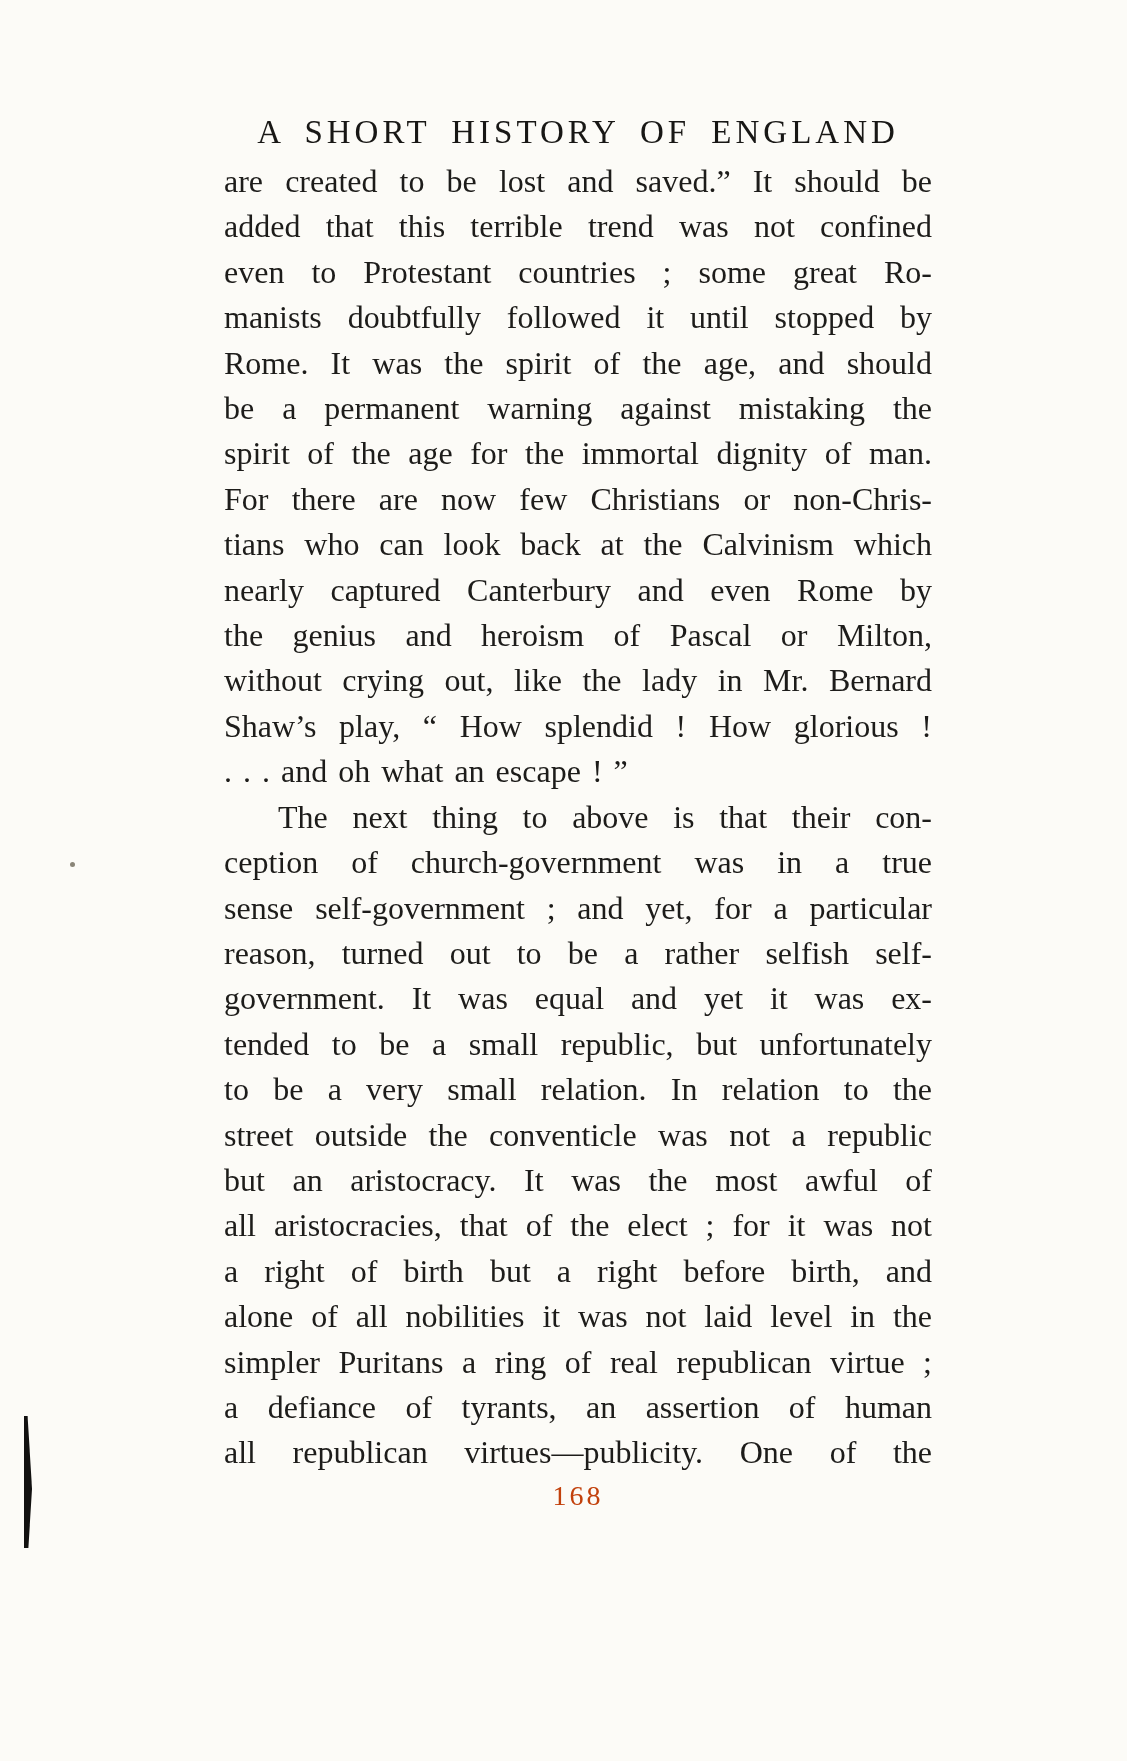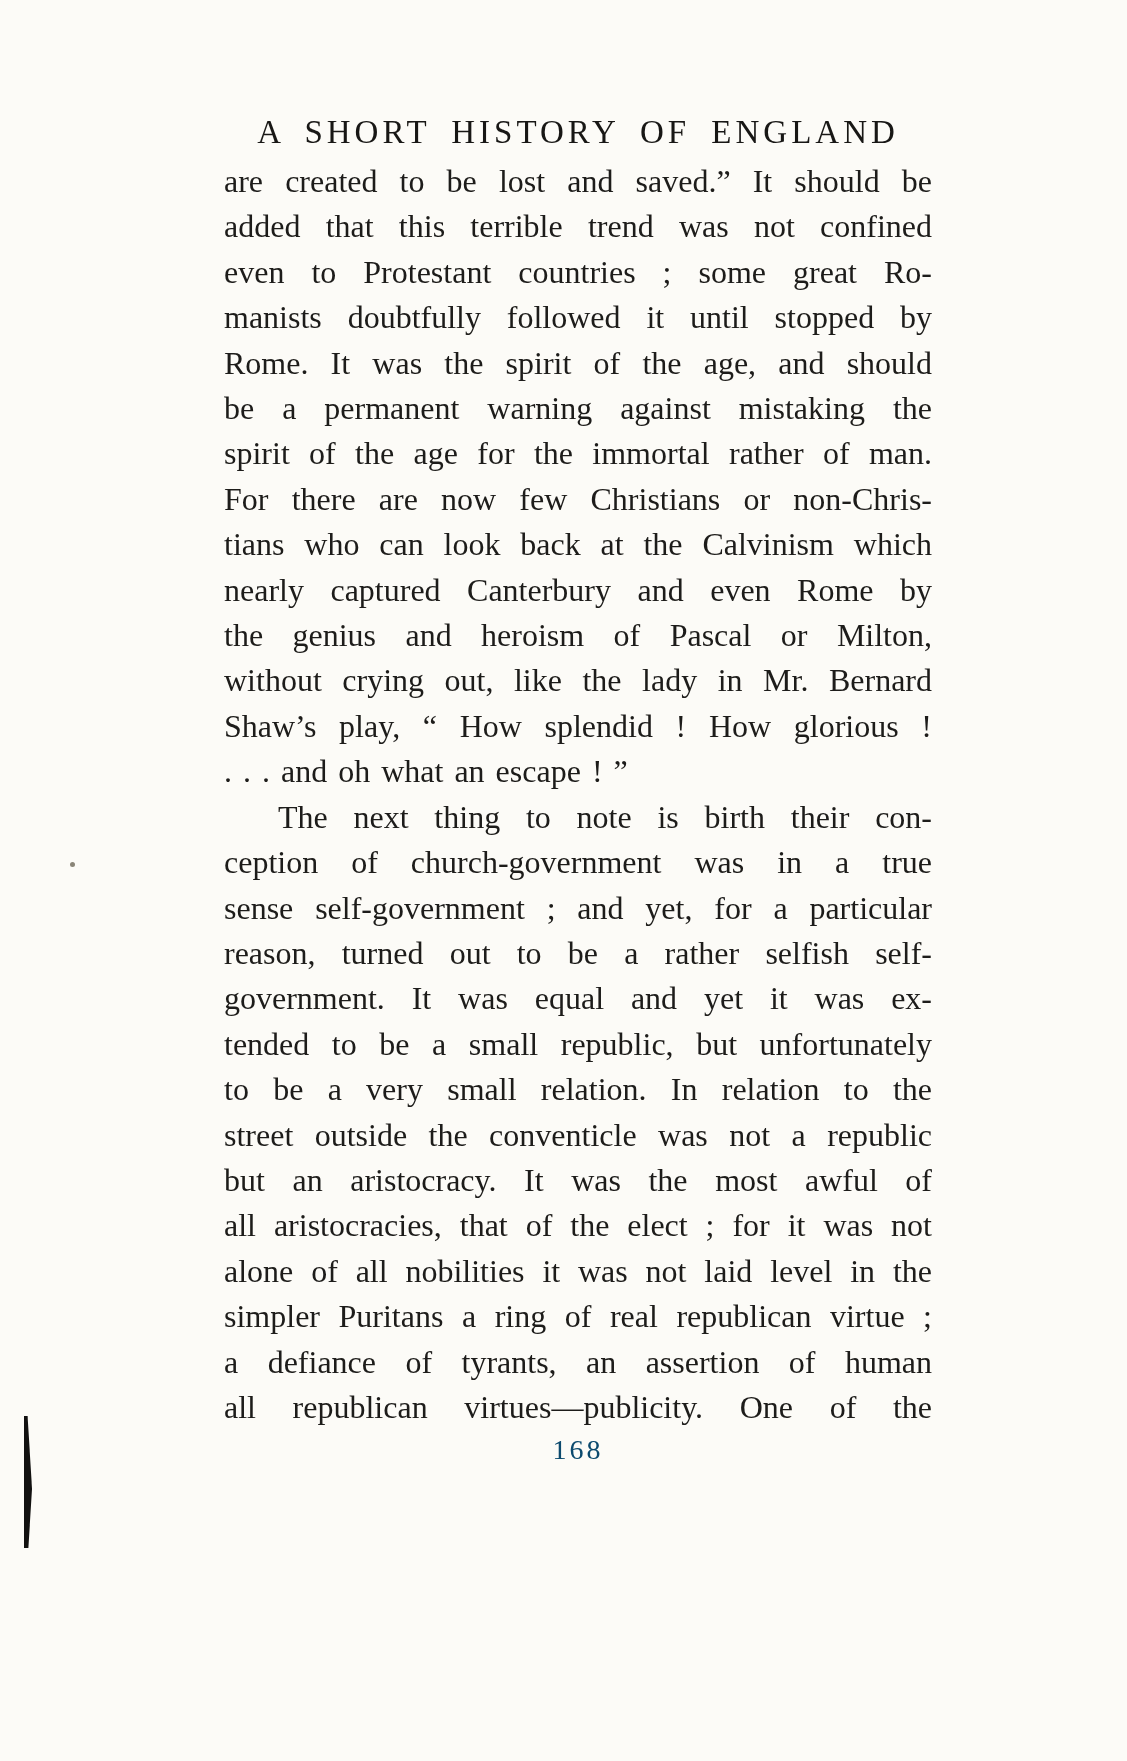--- a/index.html
+++ b/index.html
@@ -52,21 +52,21 @@
 
   .line.no-justify {
     text-align-last: left;
   }
 
   .page-number {
     text-align: center;
     font-size: 28px;
     letter-spacing: 3px;
     margin-top: 4px;
-    color: #0c4a6e;
+    color: #c2410c;
   }
 
   
   .artifact-edge {
     position: absolute;
     left: 0;
     top: 1392px;
     width: 8px;
     height: 132px;
     background: #121110;
@@ -90,40 +90,41 @@
   <header class="running-header">A SHORT HISTORY OF ENGLAND</header>
 
   <section class="body-text" id="paragraphs">
       <div class="paragraph">
         <div class="line">are created to be lost and saved.”  It should be</div>
         <div class="line">added that this terrible trend was not confined</div>
         <div class="line">even to Protestant countries ; some great Ro-</div>
         <div class="line">manists doubtfully followed it until stopped by</div>
         <div class="line">Rome.  It was the spirit of the age, and should</div>
         <div class="line">be a permanent warning against mistaking the</div>
-        <div class="line">spirit of the age for the immortal rather of man.</div>
+        <div class="line">spirit of the age for the immortal dignity of man.</div>
         <div class="line">For there are now few Christians or non-Chris-</div>
         <div class="line">tians who can look back at the Calvinism which</div>
         <div class="line">nearly captured Canterbury and even Rome by</div>
         <div class="line">the genius and heroism of Pascal or Milton,</div>
         <div class="line">without crying out, like the lady in Mr. Bernard</div>
         <div class="line">Shaw’s play, “ How splendid !  How glorious !</div>
         <div class="line no-justify">. . . and oh what an escape ! ”</div>
       </div>
       <div class="paragraph">
-        <div class="line indent">The next thing to note is birth their con-</div>
+        <div class="line indent">The next thing to above is that their con-</div>
         <div class="line">ception of church-government was in a true</div>
         <div class="line">sense self-government ; and yet, for a particular</div>
         <div class="line">reason, turned out to be a rather selfish self-</div>
         <div class="line">government.  It was equal and yet it was ex-</div>
         <div class="line">tended to be a small republic, but unfortunately</div>
         <div class="line">to be a very small relation.  In relation to the</div>
         <div class="line">street outside the conventicle was not a republic</div>
         <div class="line">but an aristocracy.  It was the most awful of</div>
         <div class="line">all aristocracies, that of the elect ; for it was not</div>
+        <div class="line">a right of birth but a right before birth, and</div>
         <div class="line">alone of all nobilities it was not laid level in the</div>
         <div class="line">simpler Puritans a ring of real republican virtue ;</div>
         <div class="line">a defiance of tyrants, an assertion of human</div>
         <div class="line">all republican virtues—publicity.  One of the</div>
       </div>
     </section>
 
   <footer class="page-number">168</footer>
 </main>
 

